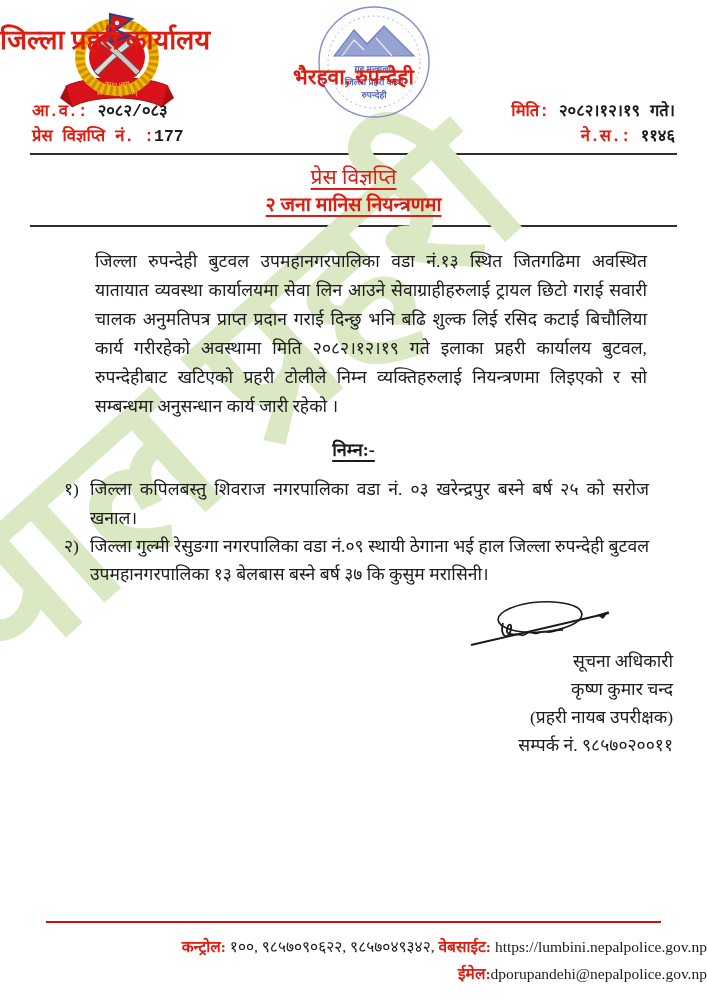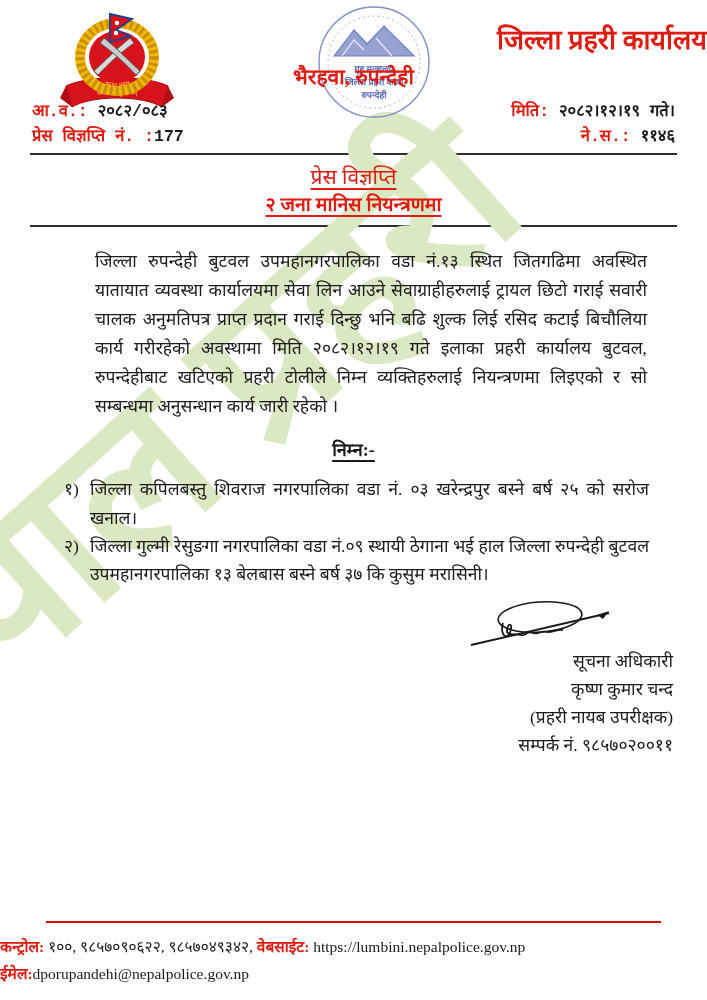--- a/index.html
+++ b/index.html
@@ -19,21 +19,21 @@
     position:absolute;left:-40px;top:560px;height:240px;line-height:240px;
     font-size:200px;font-weight:bold;white-space:nowrap;
     transform-origin:0 100%;transform:rotate(-42deg);
     color:var(--wm-green);z-index:0;pointer-events:none;
     font-family:"Liberation Serif","DejaVu Serif",serif;
   }
   
   .header{position:relative;padding-top:24px;z-index:1;}
   .emblem{position:absolute;left:58px;top:12px;width:118px;height:106px;}
   .seal{position:absolute;left:300px;top:2px;width:148px;height:126px;opacity:.95;}
-  .office-name{position:relative;text-align:right;font-size:27px;font-weight:bold;color:var(--red);line-height:1.2;}
+  .office-name{position:relative;text-align:left;font-size:27px;font-weight:bold;color:var(--red);line-height:1.2;}
   .location{position:relative;text-align:center;font-size:21px;font-weight:bold;color:var(--red);margin-top:6px;}
   
   .meta{margin-top:10px;padding:0 32px;font-size:16.5px;font-weight:bold;position:relative;z-index:1;}
   .meta-row{display:flex;justify-content:space-between;line-height:1.5;font-family:Liberation Mono, monospace;}
   .lbl{color:var(--red);}
   .val{color:var(--ink);}
   .rule{border:0;border-top:2px solid #2e2e2e;margin:3px 30px 0 30px;}
   .rule-2{border-top-width:2.5px;margin-top:8px;}
   
   .title-block{text-align:center;margin-top:7px;position:relative;z-index:1;}
@@ -46,21 +46,21 @@
   .list-heading{text-align:center;margin-top:16px;font-size:18px;font-weight:bold;position:relative;z-index:1;
     text-decoration:underline;text-decoration-thickness:2px;text-underline-offset:4px;}
   .list{margin:14px 58px 0 64px;position:relative;z-index:1;}
   .list-item{display:flex;font-size:17.5px;line-height:1.62;text-align:justify;}
   .list-num{width:26px;flex:0 0 26px;}
   .list-text{flex:1;}
   
   .signature-block{width:280px;margin:8px 34px 0 auto;text-align:right;font-size:17.5px;line-height:1.6;position:relative;z-index:1;}
   .sig-svg{display:block;width:150px;height:56px;margin:0 auto -6px 72px;}
   
-  .footer{position:absolute;left:0;right:0;top:921px;text-align:left;font-size:15.5px;z-index:1;}
+  .footer{position:absolute;left:0;right:0;top:921px;text-align:right;font-size:15.5px;z-index:1;}
   .footer-rule{border:0;border-top:2.5px solid #c81408;margin:0 46px 10px 46px;}
   .footer .lbl{font-weight:bold;}
   .footer-line{line-height:1.75;}
 </style>
 </head>
 <body>
 
 <div class="page">
 
   <div class="watermark">नेपाल प्रहरी</div>

